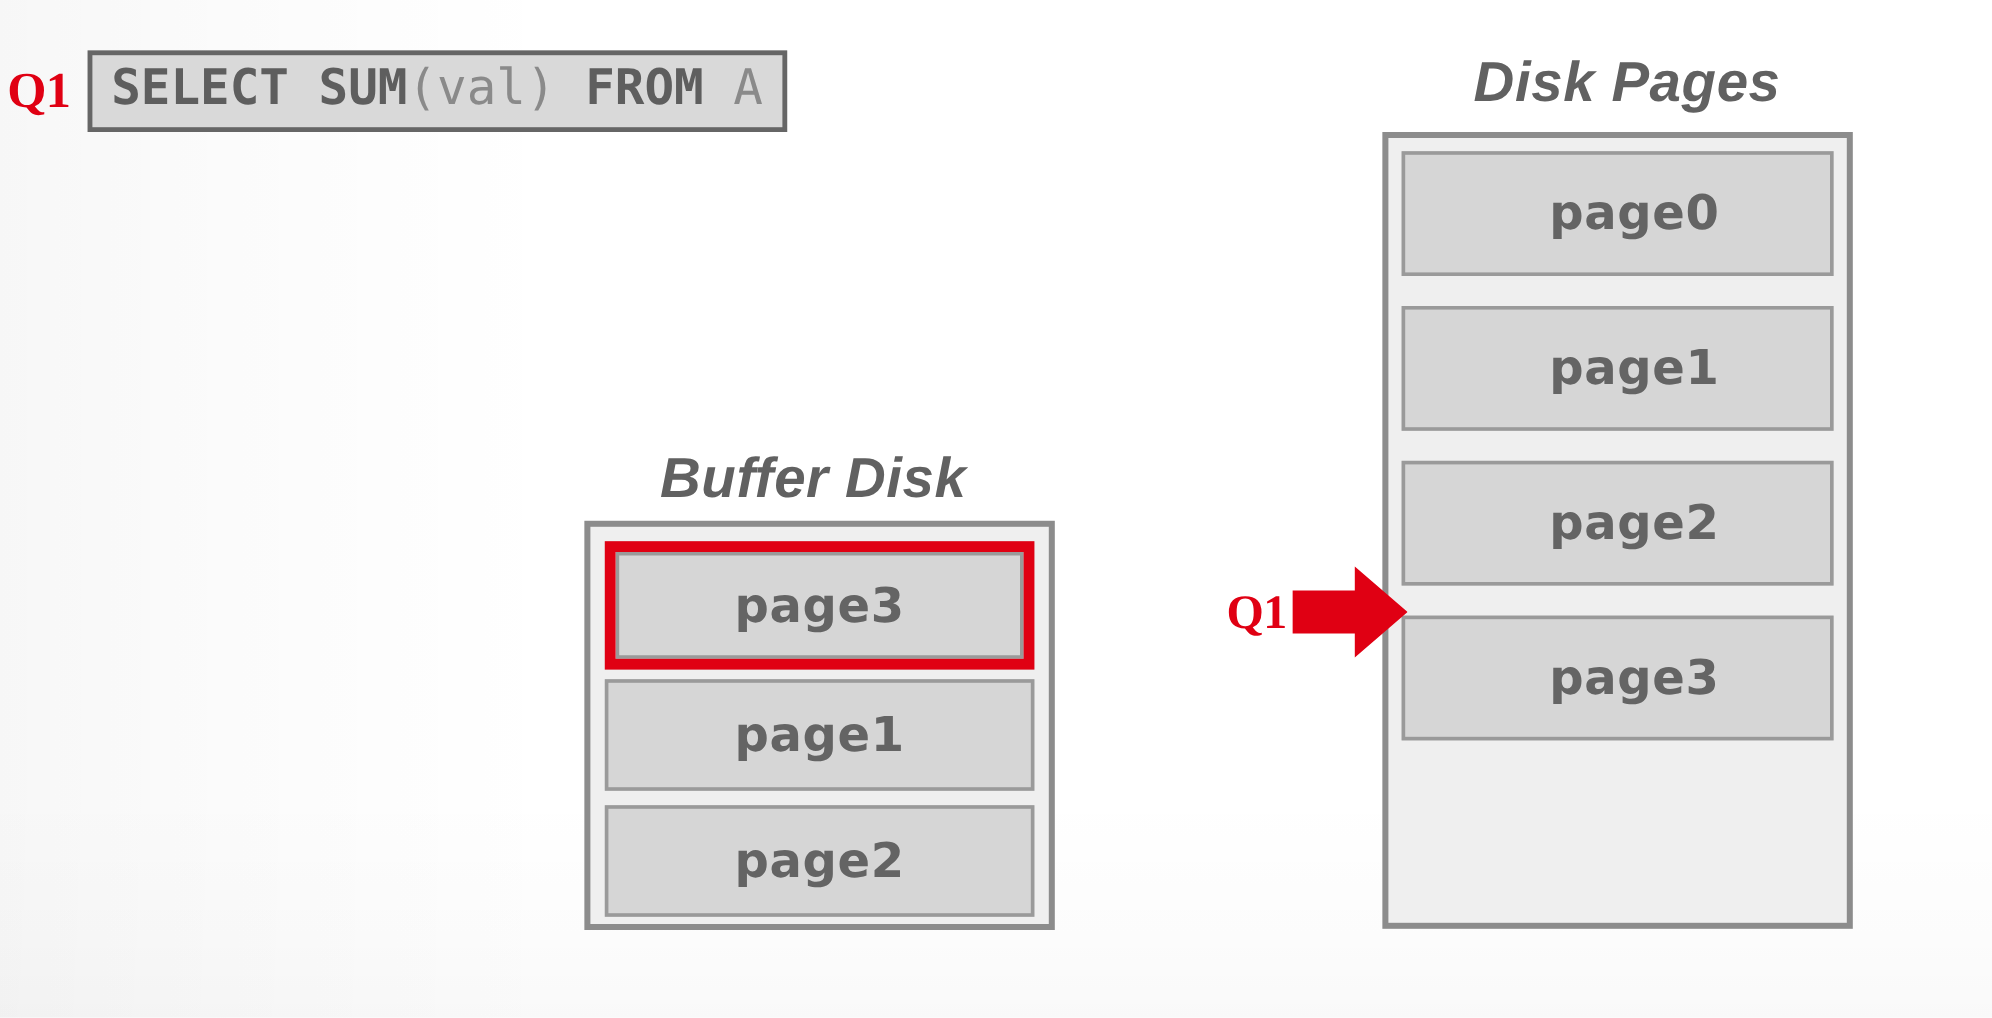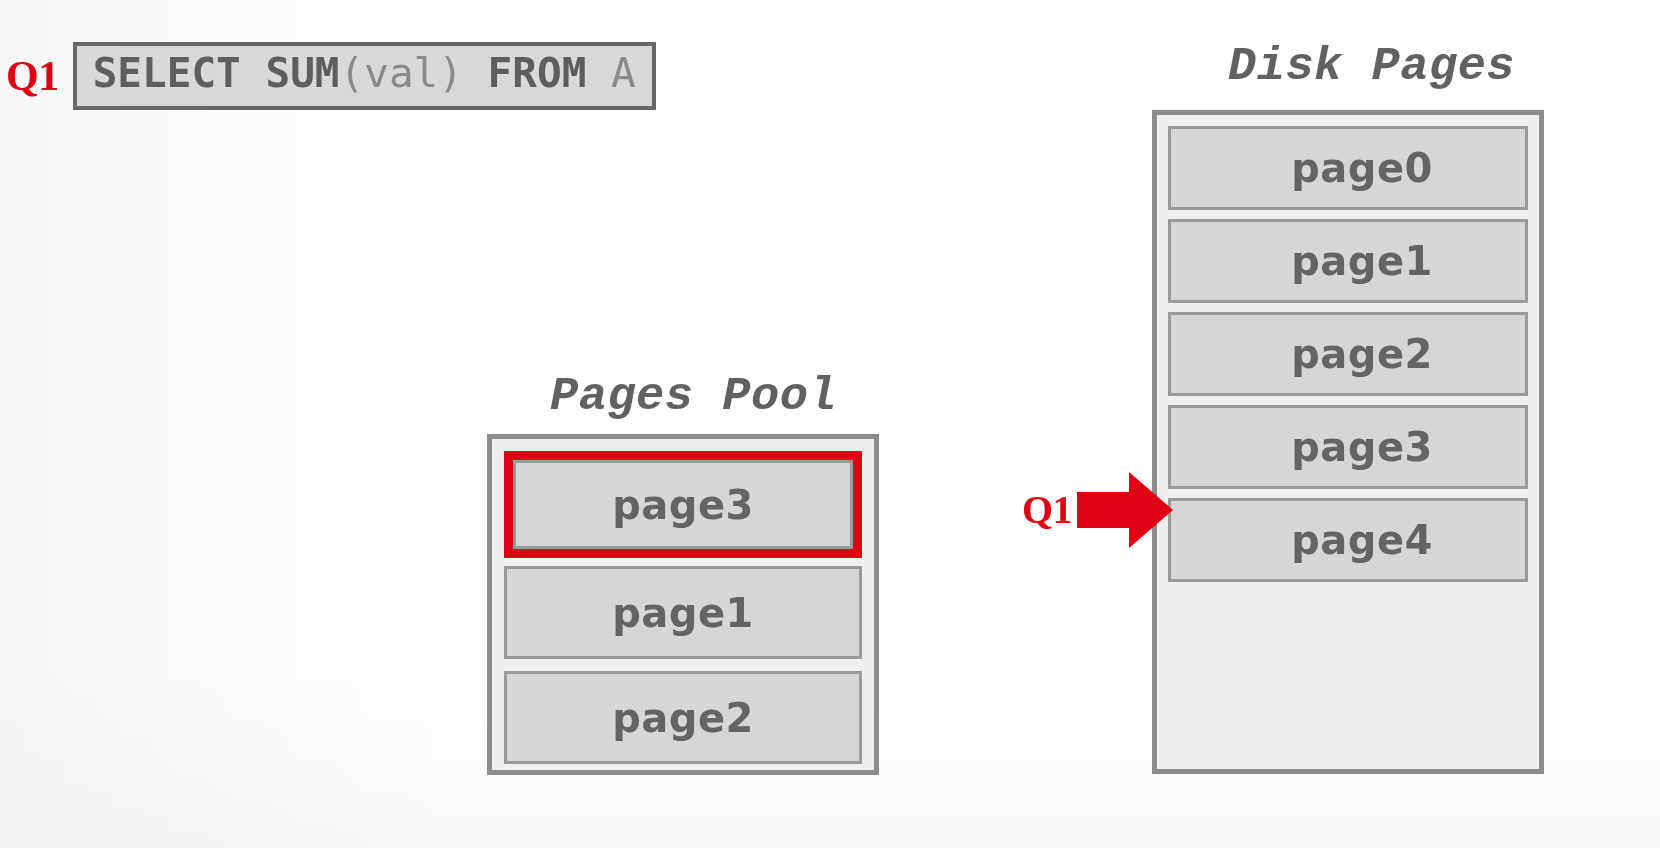--- a/index.html
+++ b/index.html
@@ -57,21 +57,21 @@
     color: #5e5e5e;
   }
   #query-box .pl {
     font-weight: normal;
     color: #8a8a8a;
   }
 
   
   .panel-title {
     position: absolute;
-    font-family: Liberation Mono, monospace;
+    font-family: Liberation Sans, sans-serif;
     font-weight: bold;
     font-style: italic;
     font-size: 47px;
     color: #616161;
     white-space: nowrap;
     letter-spacing: 0.5px;
   }
   #buffer-pool-title { left: 550px; top: 370px; }
   #disk-pages-title  { left: 1228px; top: 40px; }
 
@@ -107,22 +107,22 @@
     color: #646464;
     font-family: "DejaVu Sans", sans-serif;
     font-weight: bold;
     font-size: 40px;
     display: flex;
     align-items: center;
     justify-content: center;
     letter-spacing: 0.5px;
   }
   #disk-pages-panel .page-box {
-    height: 84px;
-    margin-bottom: 9px;
+    height: 104px;
+    margin-bottom: 25px;
     padding-left: 28px;
   }
   #buffer-pool-panel .page-box {
     height: 93px;
     margin-bottom: 12px;
   }
   #buffer-pool-panel .page-box.highlight {
     border: 9px solid #e00013;
     background: #d6d6d6;
     box-shadow: inset 0 0 0 3px #9a9a9a;
@@ -149,21 +149,21 @@
 </head>
 <body>
 
 <div id="slide">
 
   <div id="query-row">
     <span class="q-label">Q1</span>
     <div id="query-box"><span class="kw">SELECT SUM</span><span class="pl">(val)</span><span class="kw"> FROM </span><span class="pl">A</span></div>
   </div>
 
-  <div class="panel-title" id="buffer-pool-title">Pages Pool</div>
+  <div class="panel-title" id="buffer-pool-title">Buffer Disk</div>
 
   <div class="panel-title" id="disk-pages-title">Disk Pages</div>
 
   <div class="panel" id="buffer-pool-panel">
     <div class="page-box highlight">
       <span>page3</span>
     </div>
     <div class="page-box">
       <span>page1</span>
     </div>
@@ -178,23 +178,20 @@
     </div>
     <div class="page-box">
       <span>page1</span>
     </div>
     <div class="page-box">
       <span>page2</span>
     </div>
     <div class="page-box">
       <span>page3</span>
     </div>
-    <div class="page-box">
-      <span>page4</span>
-    </div>
   </div>
 
   <div id="fetch-arrow-group">
     <span class="q-label">Q1</span>
     <svg id="fetch-arrow" viewBox="0 0 96 80" aria-hidden="true">
       <polygon points="0,22 52,22 52,2 96,40 52,78 52,58 0,58" fill="#e00013"></polygon>
     </svg>
   </div>
 
 </div>

